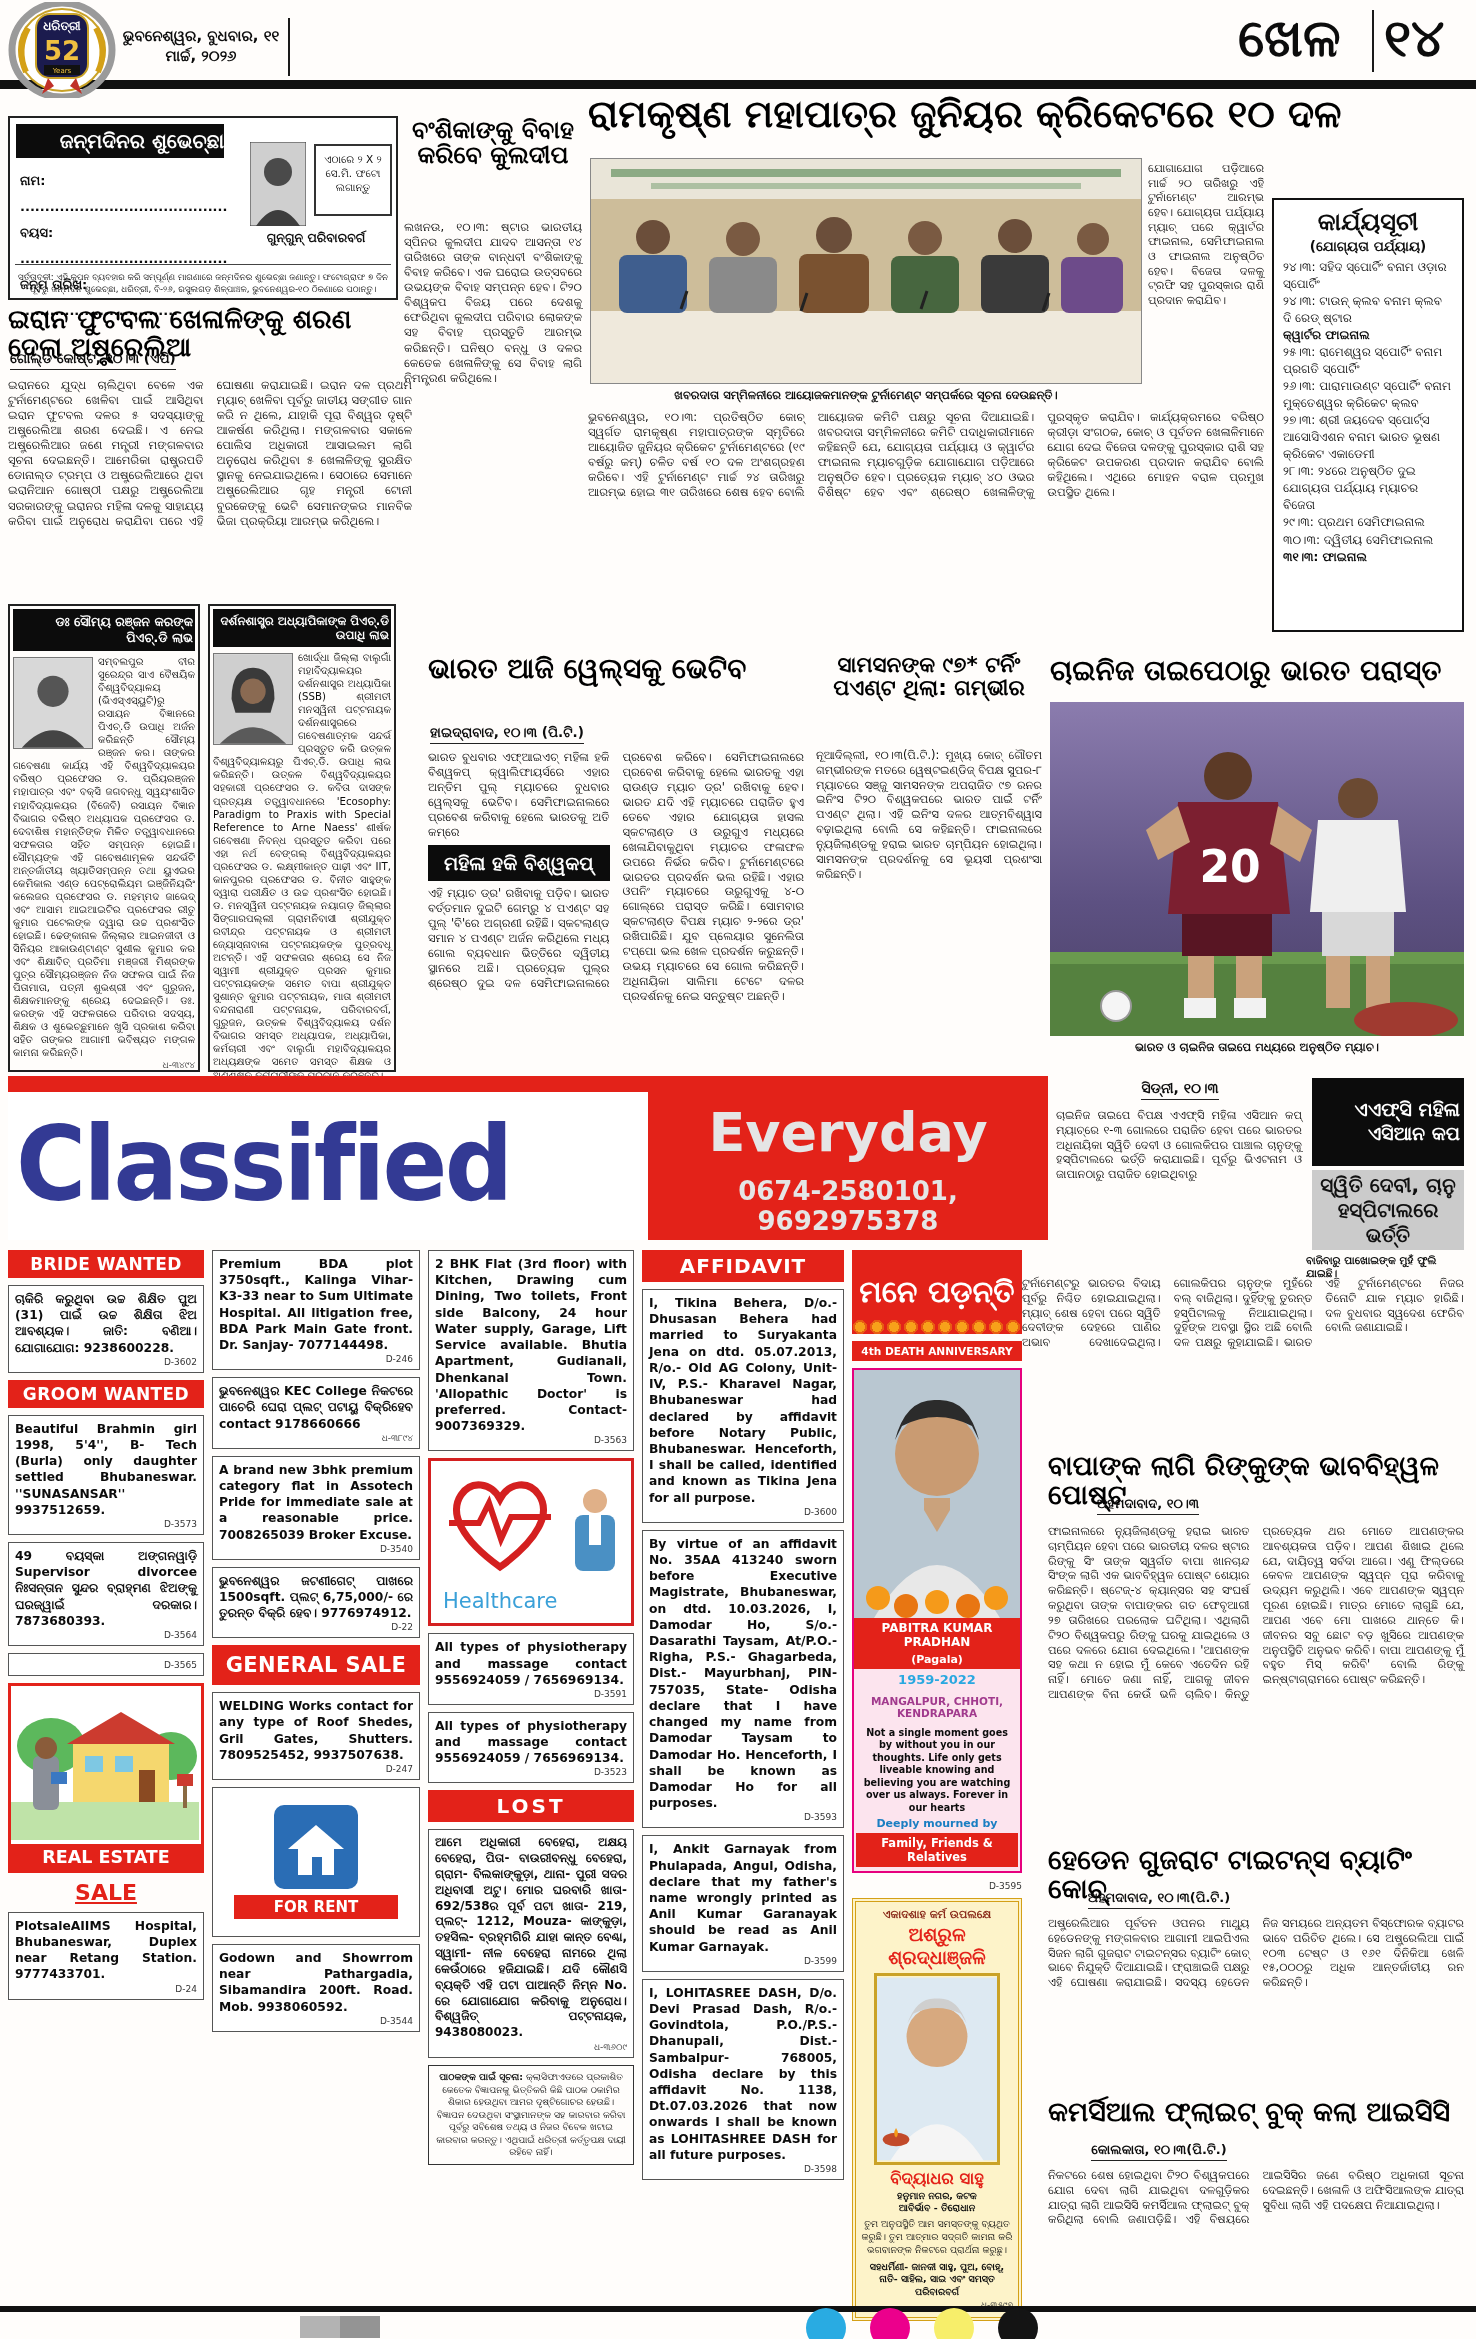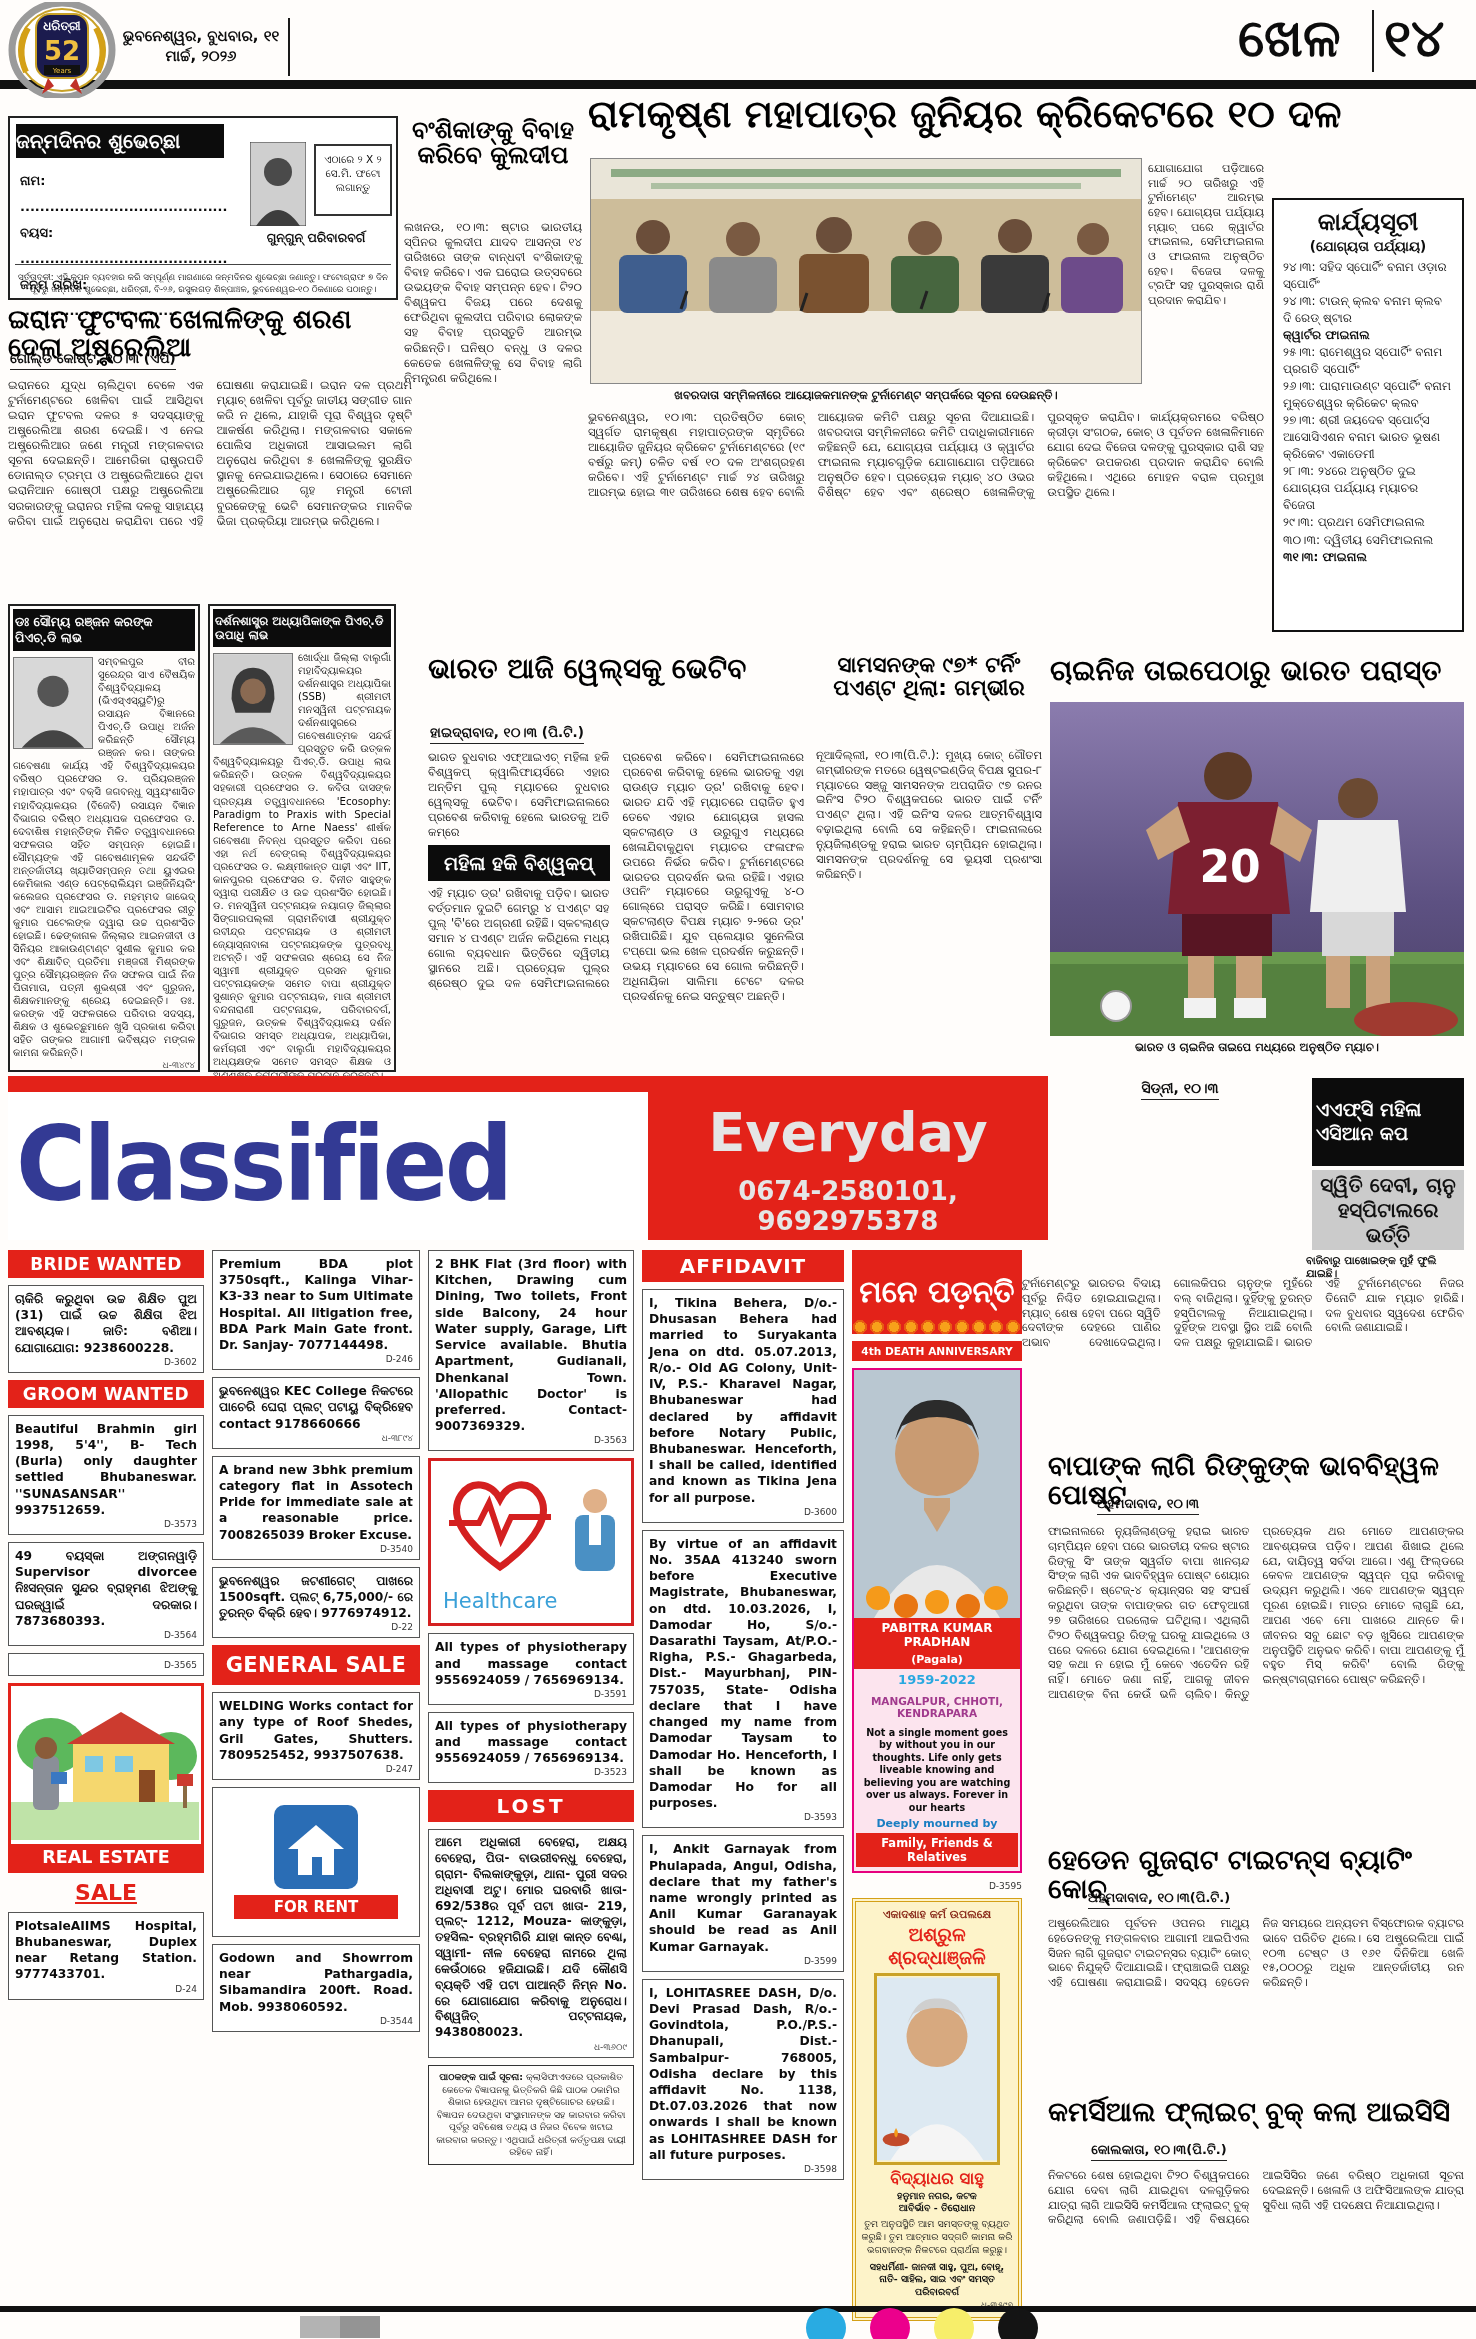--- a/index.html
+++ b/index.html
@@ -8,21 +8,21 @@
   .page{position:relative;width:1476px;height:2339px;background:#fffdfb;overflow:hidden;margin:0 auto}
   .abs{position:absolute}
   .b{font-weight:bold}
   .ctr{text-align:center}
   .hl{font-weight:bold;line-height:1.06;color:#000}
   .dl{font-weight:bold;font-size:13.5px}
   .dl-u{border-bottom:1.5px solid #222;display:inline-block;padding-bottom:2px}
   .body-txt{font-size:11.6px;line-height:1.3;text-align:justify}
   .cols2{columns:2;column-gap:13px}
   .cols3{columns:3;column-gap:13px}
-  .blackbar{background:#0c0c0c;color:#fff;font-weight:bold;text-align:left}
+  .blackbar{background:#0c0c0c;color:#fff;font-weight:bold;text-align:right}
   .redbar{background:#e32219;color:#fff;font-weight:bold;text-align:center}
   .graybar{background:#cbcbcb;color:#111;font-weight:bold;text-align:center}
   .strip{background:#e32219;color:#fff;font-weight:bold;text-align:center;padding:4px 2px;font-size:17px;letter-spacing:.4px}
   .adbox{border:1.5px solid #555;background:#fff;padding:5px 6px 3px 6px;font-weight:bold;font-size:12.3px;line-height:1.32;text-align:justify}
   .code{display:block;text-align:right;font-size:9px;font-weight:normal;color:#333;margin-top:1px}
   .col{display:flex;flex-direction:column;gap:7px}
   .illo-box{border:3px solid #e32219;background:#fff}
   .hockey-box{background:#0c0c0c;color:#fff;font-weight:bold;text-align:center;font-size:19px;padding:6px 2px;margin:5px 0;break-inside:avoid}
   .sched{border:2.5px solid #111;background:#fff;padding:8px 9px}
   .sched-item{font-size:12px;line-height:1.42}
@@ -213,20 +213,21 @@
   <div class="abs" style="left:8px;top:1076px;width:1040px;height:164px;background:#fff">
     <div class="abs" style="left:0;top:0;width:1040px;height:16px;background:#e32219"></div>
     <div class="abs b" style="left:8px;top:14px;width:636px;height:148px;font-size:104px;letter-spacing:-3px;color:#333a94;transform:scaleX(.92);transform-origin:left center;line-height:148px">Classified</div>
     <div class="abs" style="left:640px;top:14px;width:400px;height:150px;background:#e32219;color:#e5e5e5;text-align:center">
       <div class="b" style="font-size:54px;line-height:86px">Everyday</div>
       <div class="b" style="font-size:26px;line-height:30px">0674-2580101, 9692975378</div>
     </div>
   </div>
 
   <div class="abs b ctr" style="left:1058px;top:1080px;width:244px;font-size:14px"><span class="dl-u">ସିଡ୍‌ନୀ, ୧୦।୩</span></div>
+  <div class="abs body-txt" style="left:1056px;top:1108px;width:246px;height:142px;font-size:11.4px">ଚାଇନିଜ ତାଇପେ ବିପକ୍ଷ ଏଏଫ୍‌ସି ମହିଳା ଏସିଆନ କପ୍ ମ୍ୟାଚ୍‌ରେ ୧-୩ ଗୋଲରେ ପରାଜିତ ହେବା ପରେ ଭାରତର ଅଧିନାୟିକା ସ୍ୱିତି ଦେବୀ ଓ ଗୋଲକିପର ପାଞ୍ଚାଲ ଚାନୁଙ୍କୁ ହସ୍ପିଟାଲରେ ଭର୍ତ୍ତି କରାଯାଇଛି। ପୂର୍ବରୁ ଭିଏଟନାମ ଓ ଜାପାନଠାରୁ ପରାଜିତ ହୋଇଥିବାରୁ</div>
   <div class="abs blackbar" style="left:1312px;top:1078px;width:152px;height:88px;font-size:19px;display:flex;align-items:center;justify-content:center;padding:4px;line-height:1.25">ଏଏଫ୍‌ସି ମହିଳା ଏସିଆନ କପ</div>
   <div class="abs graybar" style="left:1312px;top:1170px;width:152px;height:80px;font-size:20px;display:flex;align-items:center;justify-content:center;padding:4px;line-height:1.25">ସ୍ୱିତି ଦେବୀ, ଚାନୁ ହସ୍ପିଟାଲରେ ଭର୍ତ୍ତି</div>
   <div class="abs b" style="left:1306px;top:1254px;width:162px;font-size:10.6px">ବାଜିବାରୁ ପାଖୋଇଙ୍କ ମୁହଁ ଫୁଲି ଯାଇଛି।</div>
   <div class="abs body-txt cols3" style="left:1022px;top:1276px;width:442px;height:166px;font-size:11.4px">ଟୁର୍ନାମେଣ୍ଟରୁ ଭାରତର ବିଦାୟ ପୂର୍ବରୁ ନିଶ୍ଚିତ ହୋଇଯାଇଥିଲା। ମ୍ୟାଚ୍ ଶେଷ ହେବା ପରେ ସ୍ୱିତି ଦେବୀଙ୍କ ଦେହରେ ପାଣିର ଅଭାବ ଦେଖାଦେଇଥିଲା। ଗୋଲକିପର ଚାନୁଙ୍କ ମୁହଁରେ ବଲ୍ ବାଜିଥିଲା। ଦୁହିଁଙ୍କୁ ତୁରନ୍ତ ହସ୍ପିଟାଲକୁ ନିଆଯାଇଥିଲା। ଦୁହିଁଙ୍କ ଅବସ୍ଥା ସ୍ଥିର ଅଛି ବୋଲି ଦଳ ପକ୍ଷରୁ କୁହାଯାଇଛି। ଭାରତ ଏହି ଟୁର୍ନାମେଣ୍ଟରେ ନିଜର ତିନୋଟି ଯାକ ମ୍ୟାଚ ହାରିଛି। ଦଳ ବୁଧବାର ସ୍ୱଦେଶ ଫେରିବ ବୋଲି ଜଣାଯାଇଛି।</div>
 
   <div class="abs hl" style="left:1048px;top:1452px;width:416px;font-size:27px">ବାପାଙ୍କ ଲାଗି ରିଙ୍କୁଙ୍କ ଭାବବିହ୍ୱଳ ପୋଷ୍ଟ</div>
   <div class="abs dl ctr" style="left:1058px;top:1496px;width:180px;font-size:13px"><span class="dl-u">ଅହମଦାବାଦ, ୧୦।୩</span></div>
   <div class="abs body-txt cols2" style="left:1048px;top:1524px;width:416px;height:292px;font-size:11.4px">ଫାଇନାଲରେ ନ୍ୟୁଜିଲାଣ୍ଡକୁ ହରାଇ ଭାରତ ଚାମ୍ପିୟନ ହେବା ପରେ ଭାରତୀୟ ଦଳର ଷ୍ଟାର ରିଙ୍କୁ ସିଂ ତାଙ୍କ ସ୍ୱର୍ଗତ ବାପା ଖାନଚାନ୍ଦ ସିଂଙ୍କ ଲାଗି ଏକ ଭାବବିହ୍ୱଳ ପୋଷ୍ଟ ଶେୟାର କରିଛନ୍ତି। ଷ୍ଟେଜ୍-୪ କ୍ୟାନ୍ସର ସହ ସଂଘର୍ଷ କରୁଥିବା ତାଙ୍କ ବାପାଙ୍କର ଗତ ଫେବୃଆରୀ ୨୭ ତାରିଖରେ ପରଲୋକ ଘଟିଥିଲା। ଏଥିଲାଗି ଟି୨୦ ବିଶ୍ୱକପରୁ ରିଙ୍କୁ ଘରକୁ ଯାଇଥିଲେ ଓ ପରେ ଦଳରେ ଯୋଗ ଦେଇଥିଲେ। 'ଆପଣଙ୍କ ସହ କଥା ନ ହୋଇ ମୁଁ କେବେ ଏତେଦିନ ରହି ନାହିଁ। ମୋତେ ଜଣା ନାହିଁ, ଆଗକୁ ଜୀବନ ଆପଣଙ୍କ ବିନା କେଉଁ ଭଳି ଚାଲିବ। କିନ୍ତୁ ପ୍ରତ୍ୟେକ ଥର ମୋତେ ଆପଣଙ୍କର ଆବଶ୍ୟକତା ପଡ଼ିବ। ଆପଣ ଶିଖାଇ ଥିଲେ ଯେ, ଦାୟିତ୍ୱ ସର୍ବଦା ଆଗେ। ଏଣୁ ଫିଲ୍ଡରେ କେବଳ ଆପଣଙ୍କ ସ୍ୱପ୍ନ ପୂରା କରିବାକୁ ଉଦ୍ୟମ କରୁଥିଲି। ଏବେ ଆପଣଙ୍କ ସ୍ୱପ୍ନ ପୂରଣ ହୋଇଛି। ମାତ୍ର ମୋତେ ଲାଗୁଛି ଯେ, ଆପଣ ଏବେ ମୋ ପାଖରେ ଥାନ୍ତେ କି। ଜୀବନର ସବୁ ଛୋଟ ବଡ଼ ଖୁସିରେ ଆପଣଙ୍କ ଅନୁପସ୍ଥିତି ଅନୁଭବ କରିବି। ବାପା ଆପଣଙ୍କୁ ମୁଁ ବହୁତ ମିସ୍ କରିବି' ବୋଲି ରିଙ୍କୁ ଇନ୍‌ଷ୍ଟାଗ୍ରାମରେ ପୋଷ୍ଟ କରିଛନ୍ତି।</div>
 
   <div class="abs hl" style="left:1048px;top:1846px;width:416px;font-size:27px">ହେଡେନ ଗୁଜରାଟ ଟାଇଟନ୍ସ ବ୍ୟାଟିଂ କୋଚ୍</div>

